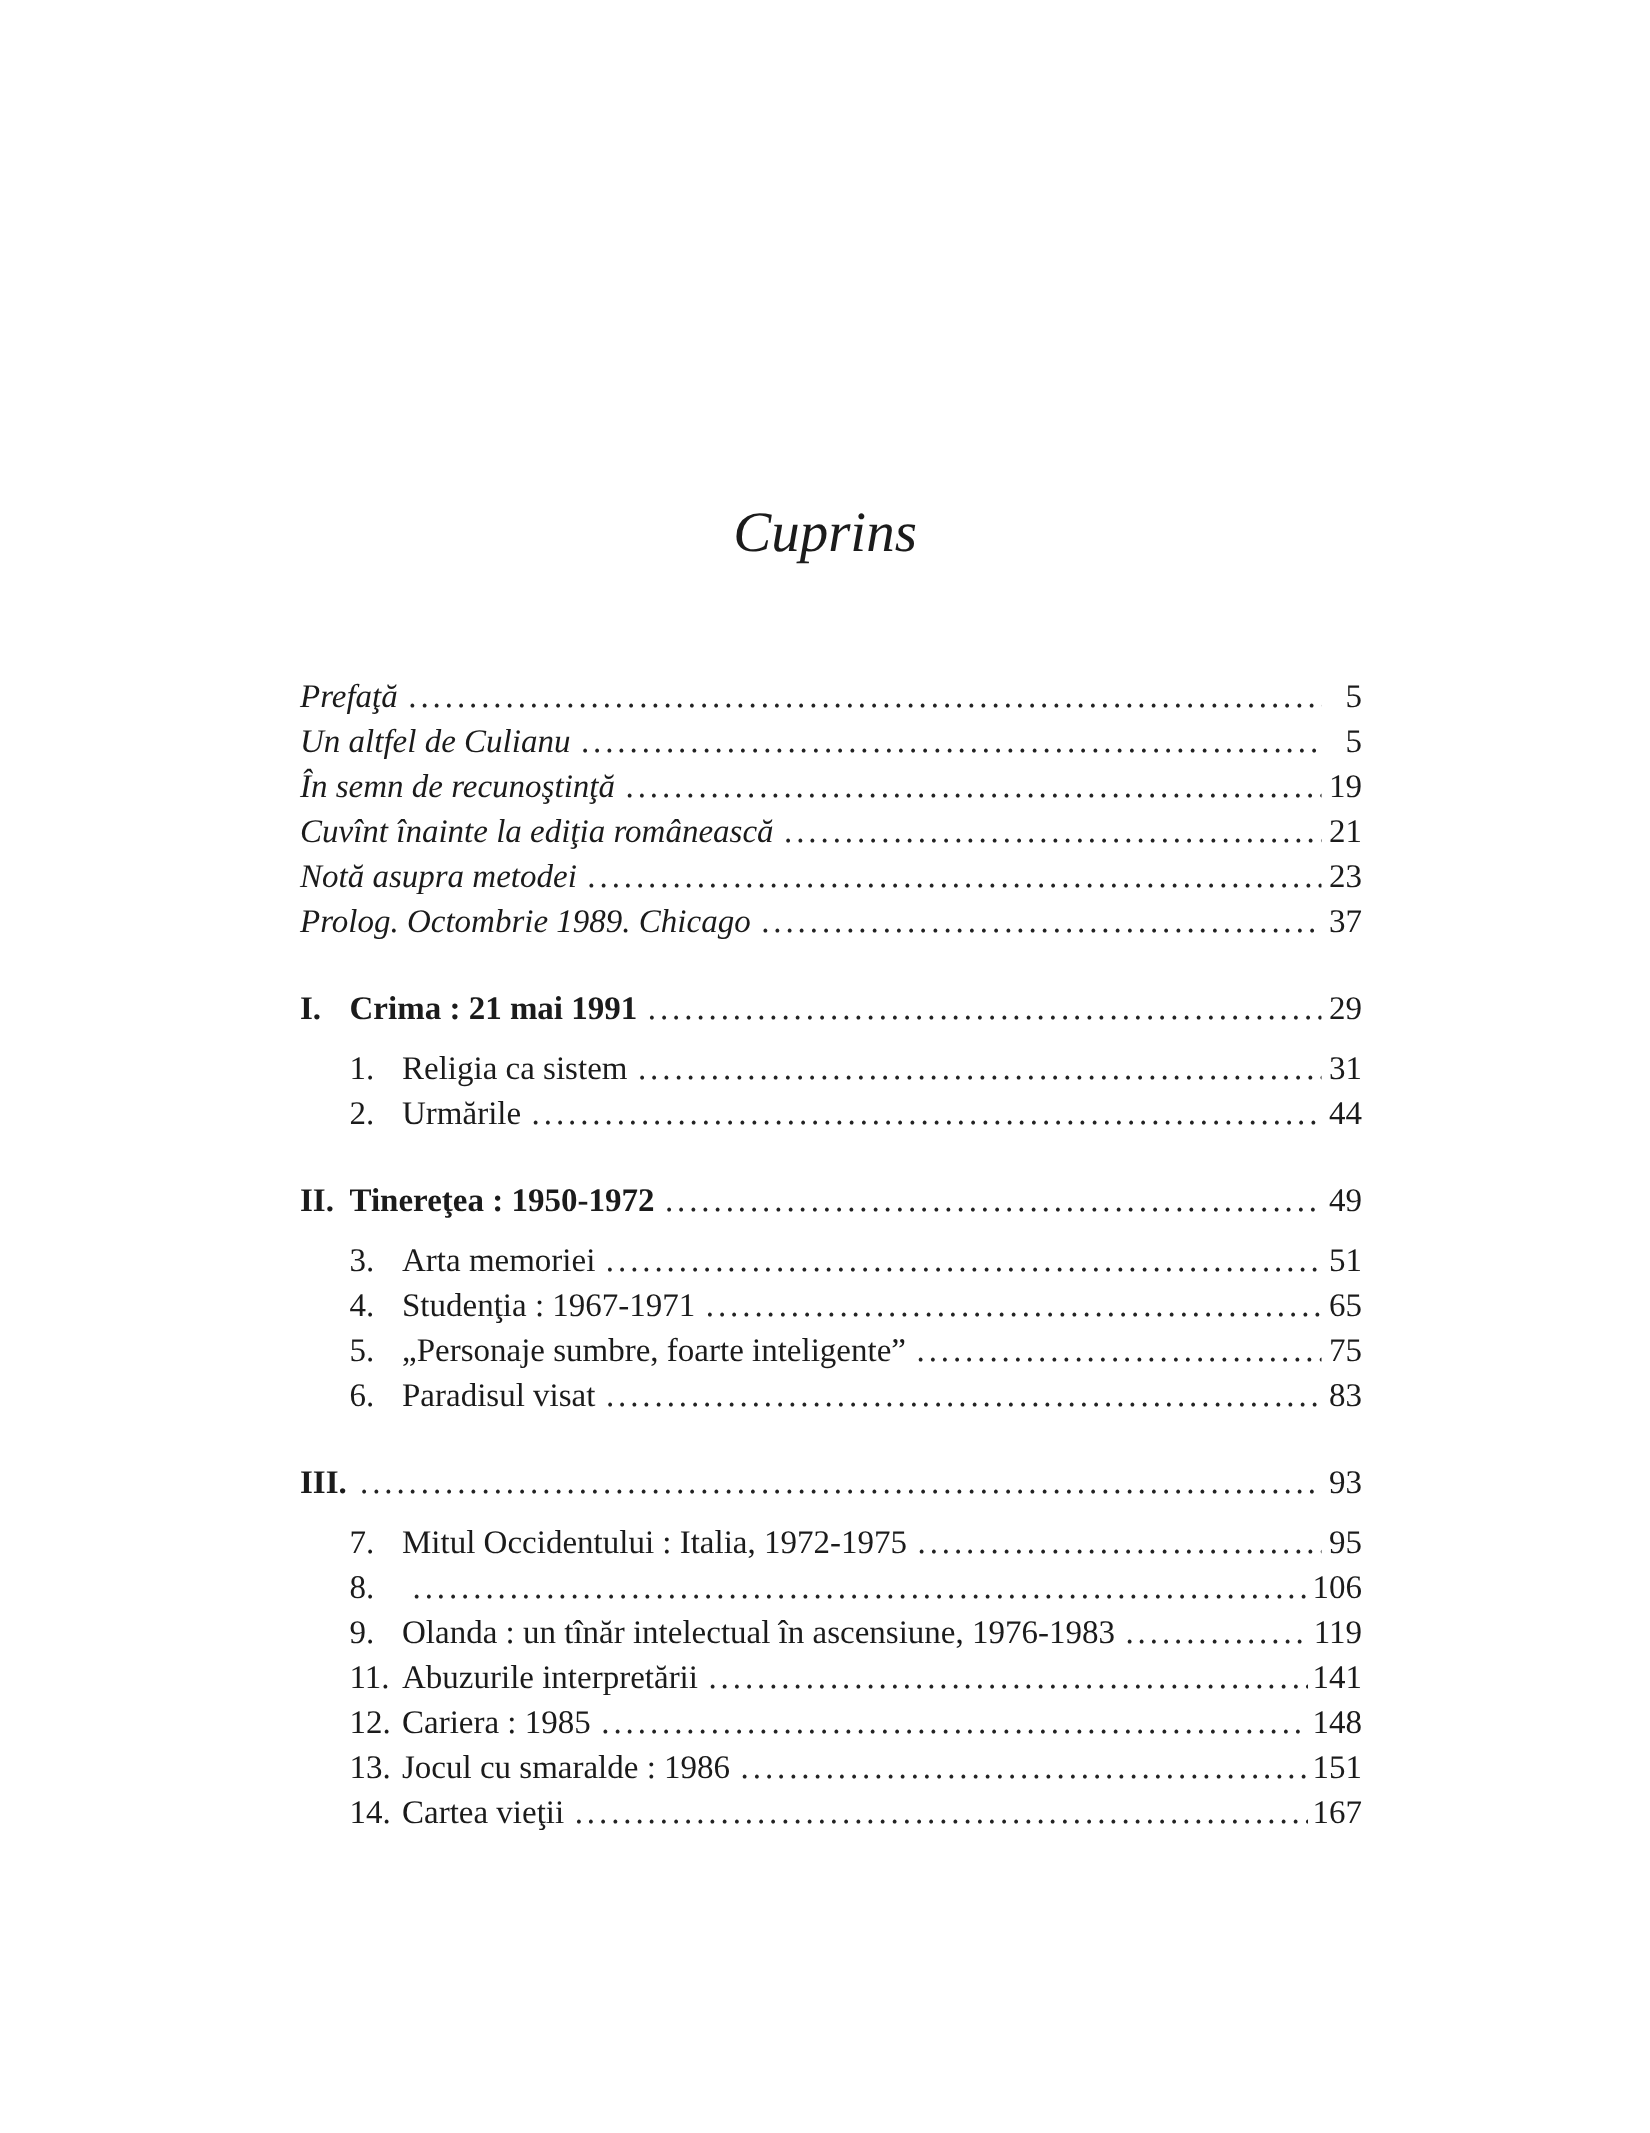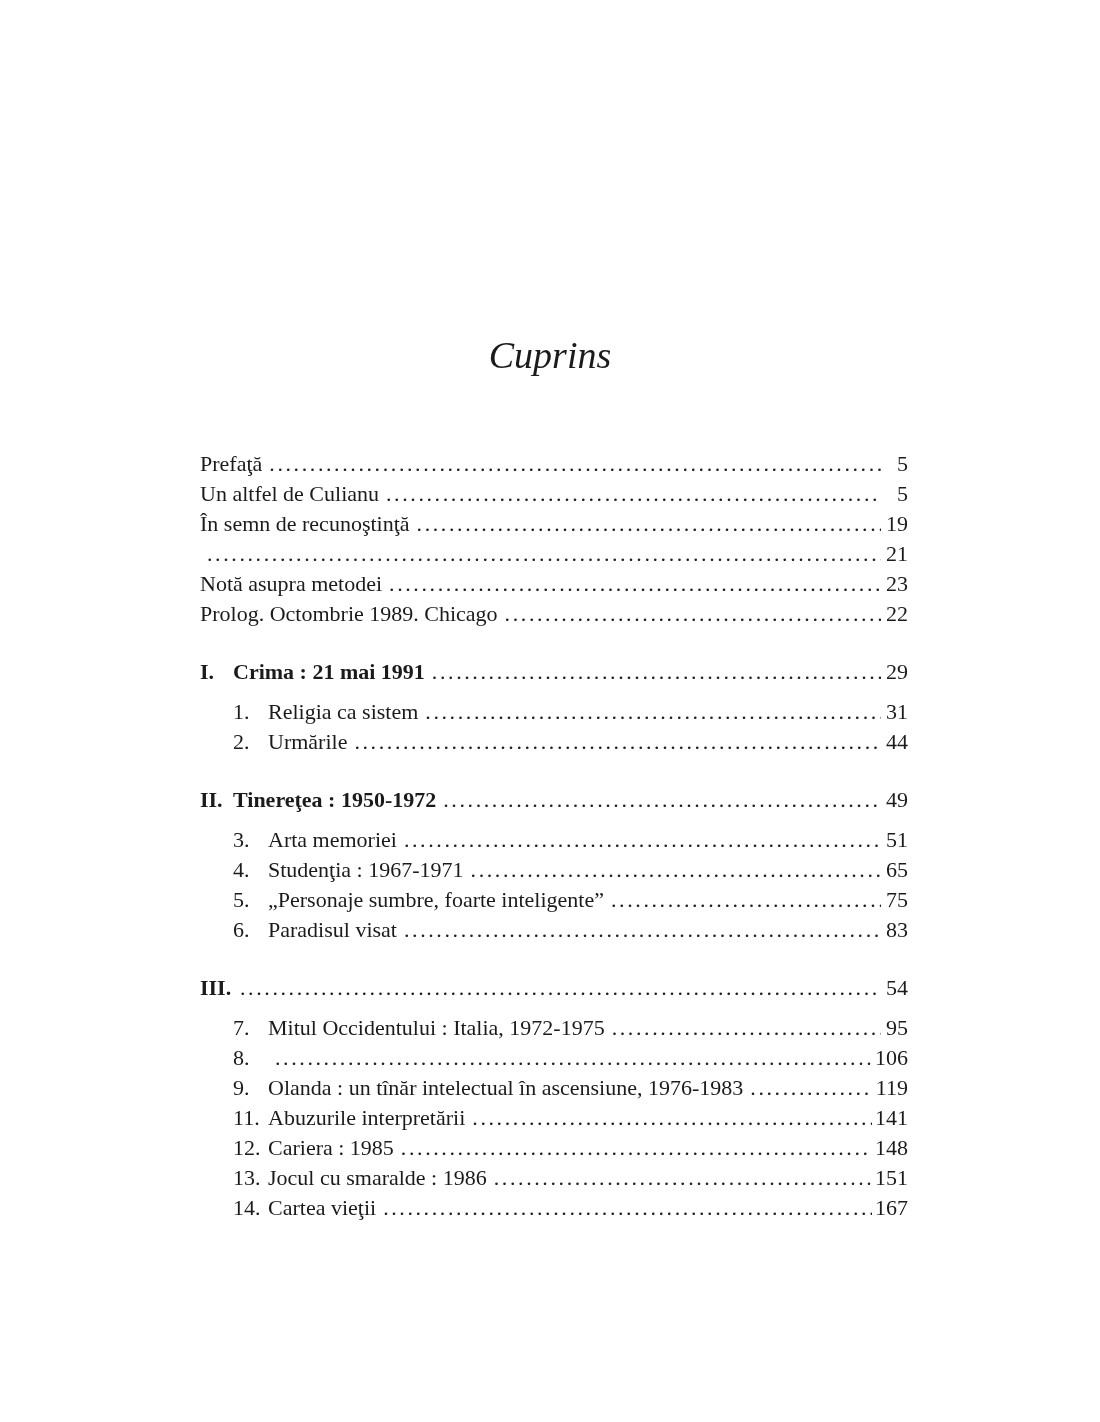--- a/index.html
+++ b/index.html
@@ -26,21 +26,21 @@
     margin: 75px 192px 0 200px;
   }
   .row {
     display: flex;
     align-items: baseline;
     line-height: 30px;
     font-size: 22px;
     white-space: nowrap;
   }
   .label { white-space: nowrap; }
-  .fm .label { }
+  .fm .label { font-style: italic; }
   .heading { margin-top: 28px; margin-bottom: 10px; }
   .heading .roman, .heading .label { font-weight: bold; }
   .roman { min-width: 33px; }
   .sub { margin-left: 33px; }
   .subnum { min-width: 35px; }
   .bi { font-style: italic; }
   .dots {
     flex: 1 1 0;
     min-width: 0;
     overflow: hidden;
@@ -75,32 +75,33 @@
       <span class="label">Un altfel de Culianu</span>
       <span class="dots"></span>
       <span class="pagenum">5</span>
     </div>
     <div class="row fm">
       <span class="label">În semn de recunoştinţă</span>
       <span class="dots"></span>
       <span class="pagenum">19</span>
     </div>
     <div class="row fm">
+      <span class="label">Cuvînt înainte la ediţia românească</span>
       <span class="dots"></span>
       <span class="pagenum">21</span>
     </div>
     <div class="row fm">
       <span class="label">Notă asupra metodei</span>
       <span class="dots"></span>
       <span class="pagenum">23</span>
     </div>
     <div class="row fm">
       <span class="label">Prolog. Octombrie 1989. Chicago</span>
       <span class="dots"></span>
-      <span class="pagenum">22</span>
+      <span class="pagenum">37</span>
     </div>
 
     <div class="row heading">
       <span class="roman">I.</span>
       <span class="label"><span>Crima : 21 mai 1991</span><span class="bi"></span><span></span></span>
       <span class="dots"></span>
       <span class="pagenum">29</span>
     </div>
     <div class="row sub">
       <span class="subnum">1.</span>
@@ -142,21 +143,21 @@
     <div class="row sub">
       <span class="subnum">6.</span>
       <span class="label">Paradisul visat</span>
       <span class="dots"></span>
       <span class="pagenum">83</span>
     </div>
 
     <div class="row heading">
       <span class="roman">III.</span>
       <span class="dots"></span>
-      <span class="pagenum">54</span>
+      <span class="pagenum">93</span>
     </div>
     <div class="row sub">
       <span class="subnum">7.</span>
       <span class="label">Mitul Occidentului : Italia, 1972-1975</span>
       <span class="dots"></span>
       <span class="pagenum">95</span>
     </div>
     <div class="row sub">
       <span class="subnum">8.</span>
       <span class="dots"></span>

